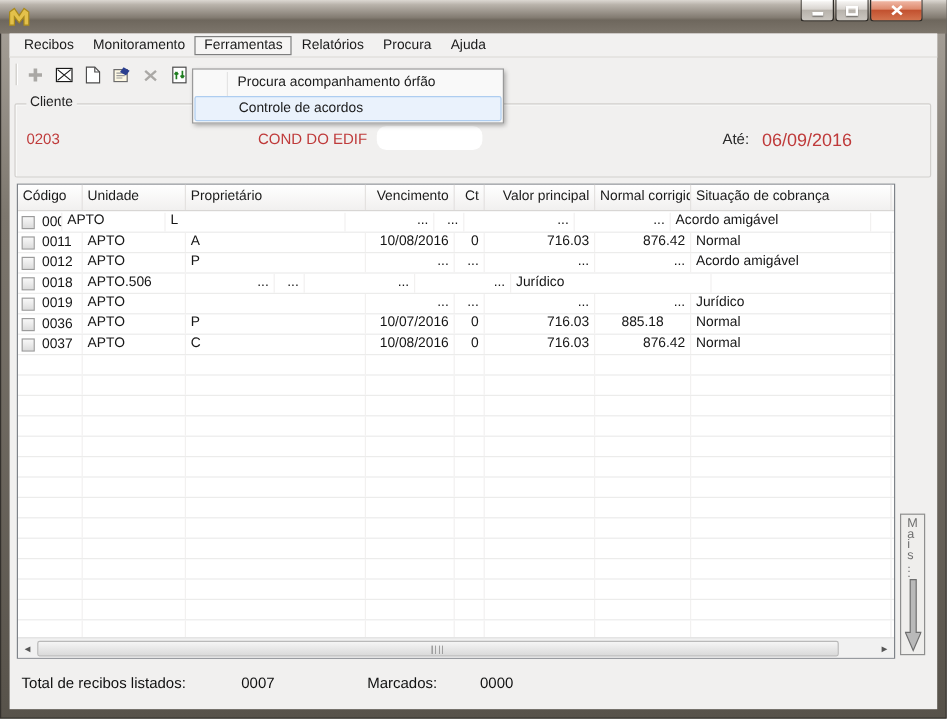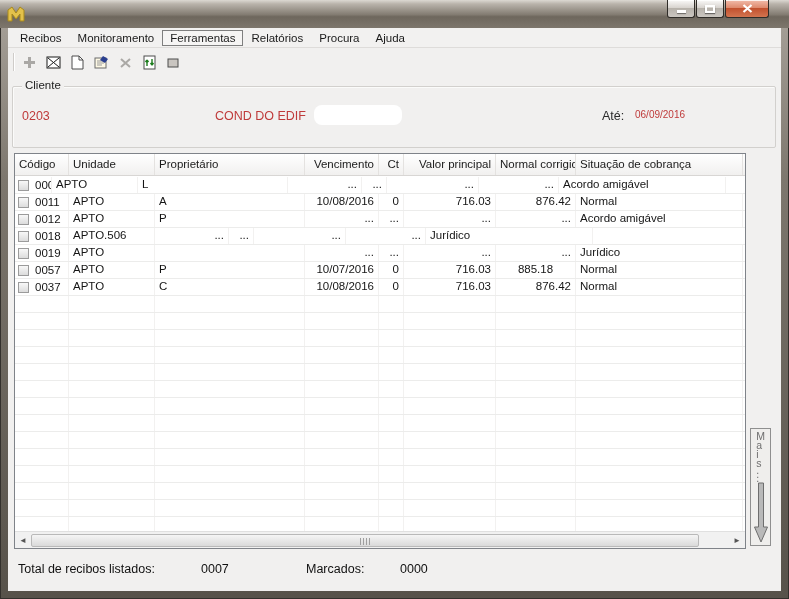--- a/index.html
+++ b/index.html
@@ -44,21 +44,21 @@
   .ditem{height:21px;line-height:21px;padding-left:36px;font-size:11.5px;position:relative;}
   .ditem.hl{background:var(--hlbg);border:1px solid var(--hlbd);line-height:19px;border-radius:2px;}
   
   .groupbox{position:absolute;left:4px;top:58px;width:764px;height:62px;border:1px solid #d2d0cd;
             border-radius:2px;box-shadow:inset 1px 1px 0 #fbfbfa;}
   .gb-label{position:absolute;top:-8px;left:9px;background:#f1f0ef;padding:0 3px;font-size:11.5px;color:#222;text-align:right;}
   .code{position:absolute;left:9px;top:22px;color:var(--red);font-size:12.5px;}
   .cname{position:absolute;left:202px;top:22px;color:var(--red);font-size:12.5px;}
   .redact{position:absolute;left:301px;top:18px;width:88px;height:20px;background:#ffffff;border-radius:8px;}
   .ate-l{position:absolute;left:589px;top:22px;color:#2a2a2a;font-size:12.5px;}
-  .ate-v{position:absolute;left:622px;top:22px;color:var(--red);font-size:10px;}
+  .ate-v{position:absolute;left:622px;top:22px;color:var(--red);font-size:15px;}
   
   .grid{position:absolute;left:6px;top:125px;width:732px;height:396px;border:1px solid #7f8389;background:#fff;}
   .ghead{display:flex;height:22px;background:linear-gradient(#ffffff,#f1f0ef);border-bottom:1px solid #d8d6d4;}
   .gh{padding:4px 4px 0 4px;font-size:11.5px;border-right:1px solid #e4e2e0;white-space:nowrap;overflow:hidden;flex:0 0 auto;}
   .gbody{position:absolute;top:23px;left:0;right:0;bottom:17px;overflow:hidden;}
   .grow{display:flex;height:17px;border-bottom:1px solid #ececeb;}
   .gc{font-size:11.5px;padding:1px 4px 0;border-right:1px solid #f2f1f0;white-space:nowrap;overflow:hidden;color:#151515;flex:0 0 auto;}
   .gc.first{display:flex;align-items:center;padding:0 4px 0 3px;}
   .cbx{display:inline-block;width:11px;height:11px;border:1px solid #9b9b9b;
        background:linear-gradient(#f8f8f8,#dcdcdc);margin-right:6px;flex:0 0 auto;}
@@ -155,20 +155,24 @@
             <path d="M9 4v6M9 10l-1.5-2M9 10l1.5-2" stroke="#1e7d1e" stroke-width="1.4" fill="none"></path>
           </svg>
         </span>
       <span class="tbtn">
         <svg width="13" height="13">
             <rect x="1" y="3" width="10" height="8" fill="#c9c5c0" stroke="#4d4d4d"></rect>
           </svg>
         </span>
     </div>
 
+    <div class="dropdown">
+        <div class="ditem">Procura acompanhamento órfão</div>
+        <div class="ditem hl">Controle de acordos</div>
+      </div>
 
     <div class="groupbox">
       <span class="gb-label">Cliente</span>
       <span class="code">0203</span>
       <span class="cname">COND DO EDIF</span>
       <span class="redact"></span>
       <span class="ate-l">Até:</span>
       <span class="ate-v">06/09/2016</span>
     </div>
 
@@ -244,21 +248,21 @@
             <div class="gc" style="width: 150px; text-align: left;"></div>
             <div class="gc" style="width: 74px; text-align: right;">...</div>
             <div class="gc" style="width: 25px; text-align: right;">...</div>
             <div class="gc" style="width: 92px; text-align: right;">...</div>
             <div class="gc" style="width: 80px; text-align: right;">...</div>
             <div class="gc" style="width: 167px; text-align: left;">Jurídico</div>
           </div>
           <div class="grow">
             <div class="gc first" style="width: 54px; text-align: left;">
               <span class="cbx"></span>
-              <span>0057</span>
+              <span>0036</span>
             </div>
             <div class="gc" style="width: 86px; text-align: left;">APTO</div>
             <div class="gc" style="width: 150px; text-align: left;">P</div>
             <div class="gc" style="width: 74px; text-align: right;">10/07/2016</div>
             <div class="gc" style="width: 25px; text-align: right;">0</div>
             <div class="gc" style="width: 92px; text-align: right;">716.03</div>
             <div class="gc" style="width: 80px; text-align: center;">885.18</div>
             <div class="gc" style="width: 167px; text-align: left;">Normal</div>
           </div>
           <div class="grow">

